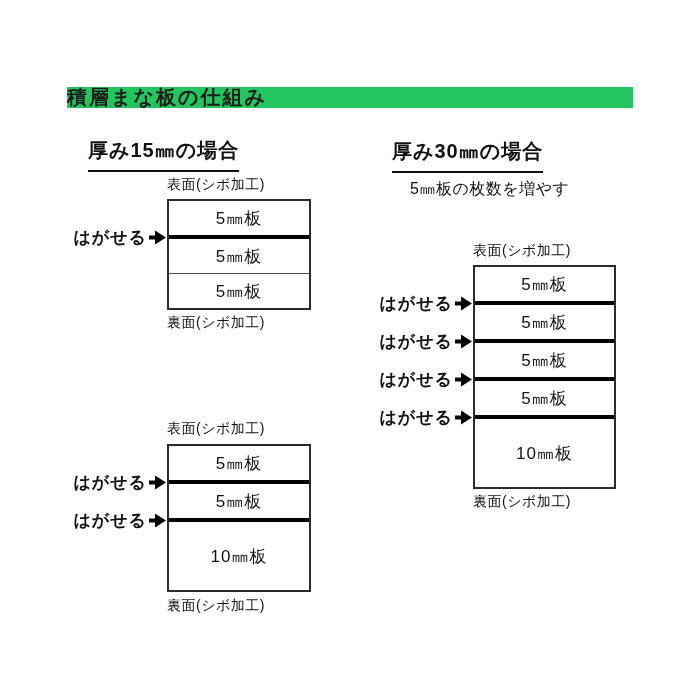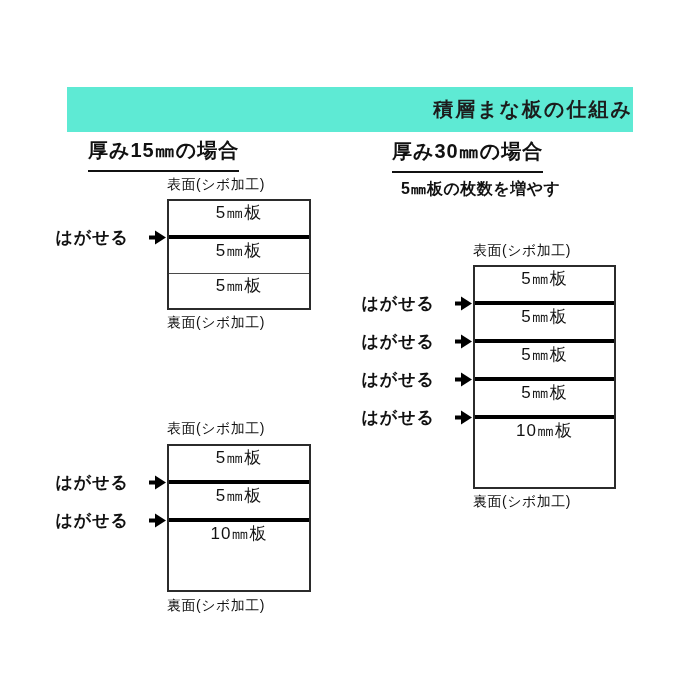--- a/index.html
+++ b/index.html
@@ -4,43 +4,43 @@
 <style>
   html, body { margin: 0; padding: 0; }
   body {
     width: 700px; height: 700px; background: #ffffff;
     font-family: "Liberation Sans", "DejaVu Sans", sans-serif;
     color: #111111;
   }
   .canvas { position: relative; width: 700px; height: 700px; overflow: hidden; background: #ffffff; }
 
   .title-bar {
-    position: absolute; left: 67px; top: 87px; width: 566px; height: 45px;
-    background: #5eead4; display: flex; align-items: center; justify-content: flex-end;
+    position: absolute; left: 67px; top: 87px; width: 566px; height: 21px;
+    background: #22c55e; display: flex; align-items: center; justify-content: flex-start;
   }
   .title-text { font-size: 20px; font-weight: bold; letter-spacing: 2px; color: #1c1c1c; }
 
   .section { position: absolute; }
   .heading {
     display: inline-block; margin: 0; font-size: 20px; font-weight: bold;
     letter-spacing: 1px; border-bottom: 2px solid #111; padding-bottom: 6px;
   }
   .note { position: absolute; font-size: 16px; line-height: 24px; letter-spacing: 0.5px; white-space: nowrap; }
-  .note .l2 { margin-left: 8px; font-weight: bold; }
+  .note .l2 { margin-left: 17px; }
 
   .surface, .back { position: absolute; text-align: left; font-size: 14px; letter-spacing: 0.5px; }
   .stack { position: absolute; border: 2px solid #2b2b2b; background: #ffffff; box-sizing: content-box; }
 
-  .layer-row { display: flex; justify-content: center; font-size: 17px; letter-spacing: 1px; }
+  .layer-row { display: flex; align-items: center; justify-content: center; font-size: 17px; letter-spacing: 1px; }
   .layer-row.peel-top { border-top: 4px solid #000000; }
   .layer-row.thin-top { border-top: 1px solid #4a4a4a; }
 
   .peel {
     position: absolute; right: calc(100% + 3px); transform: translateY(-50%);
-    display: flex; align-items: center; gap: 20px; white-space: nowrap;
+    display: flex; align-items: center; gap: 2px; white-space: nowrap;
   }
   .peel-text { font-size: 17px; font-weight: 600; letter-spacing: 1px; }
   .glyph { position: relative; width: 17px; height: 14px; flex: 0 0 auto; }
   .glyph::before { content: ""; position: absolute; left: 0; top: 5px; width: 7px; height: 4px; background: #000; }
   .glyph::after  { content: ""; position: absolute; left: 6px; top: 0; width: 0; height: 0;
                    border-left: 11px solid #000; border-top: 7px solid transparent; border-bottom: 7px solid transparent; }
 
   
   #sec-15 { left: 88px; top: 137px; width: 240px; height: 225px; }
   #sec-15 .surface { left: 79px; top: 39px; width: 144px; }

